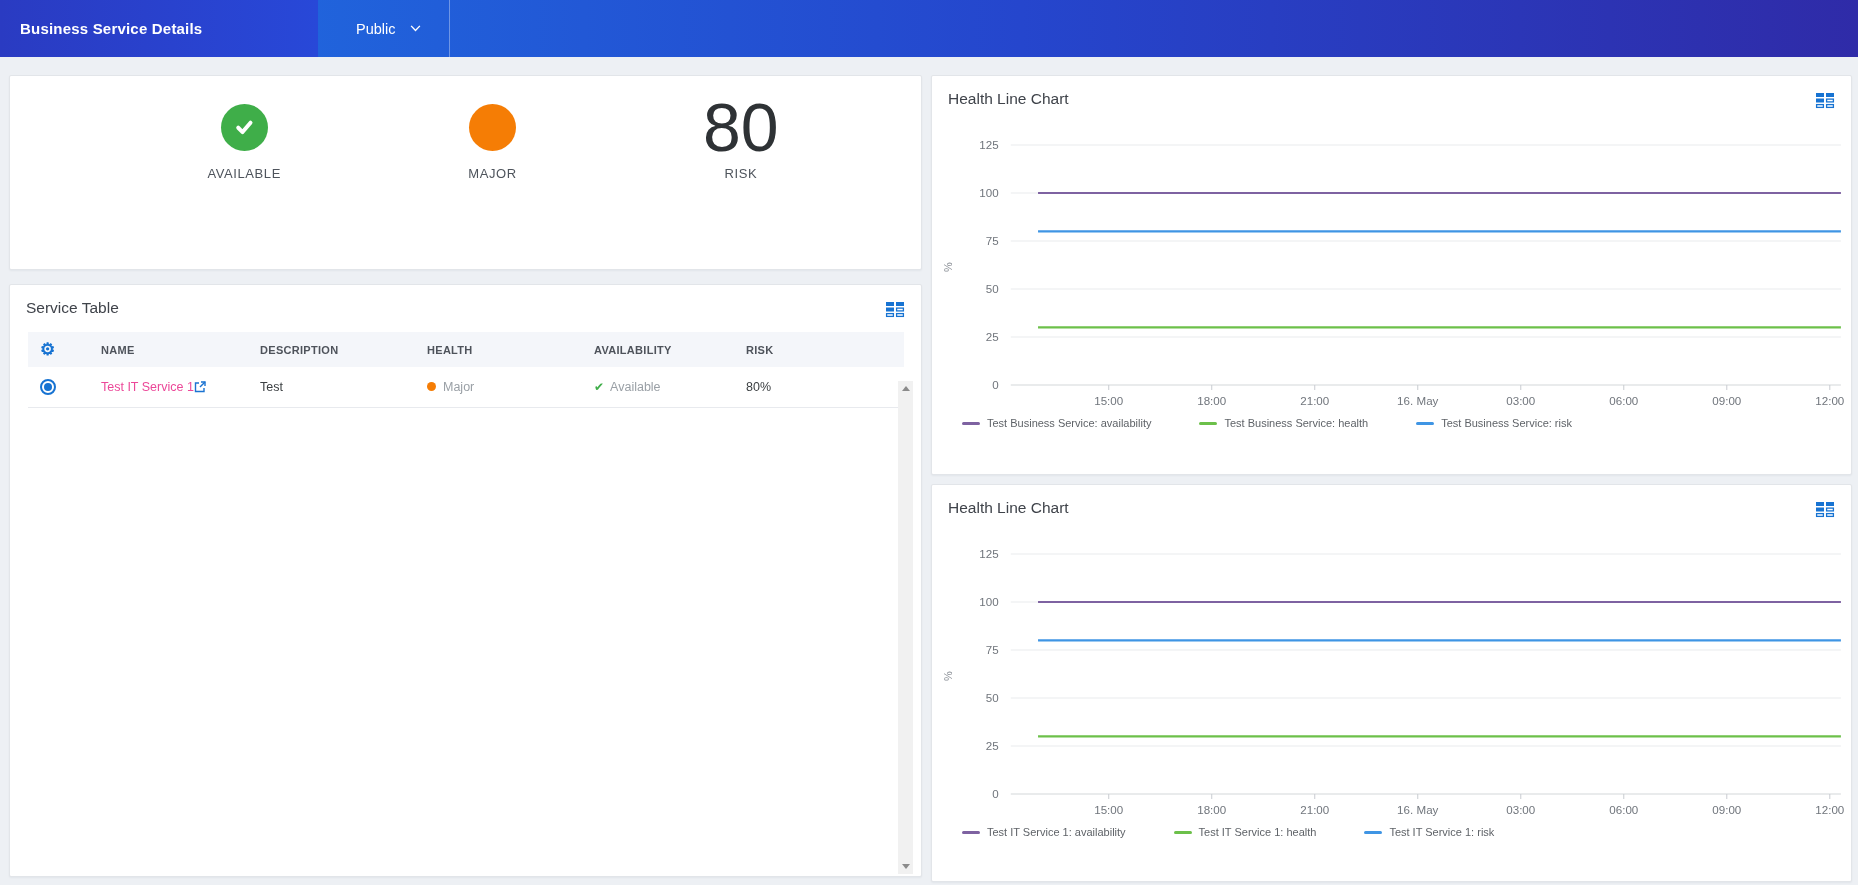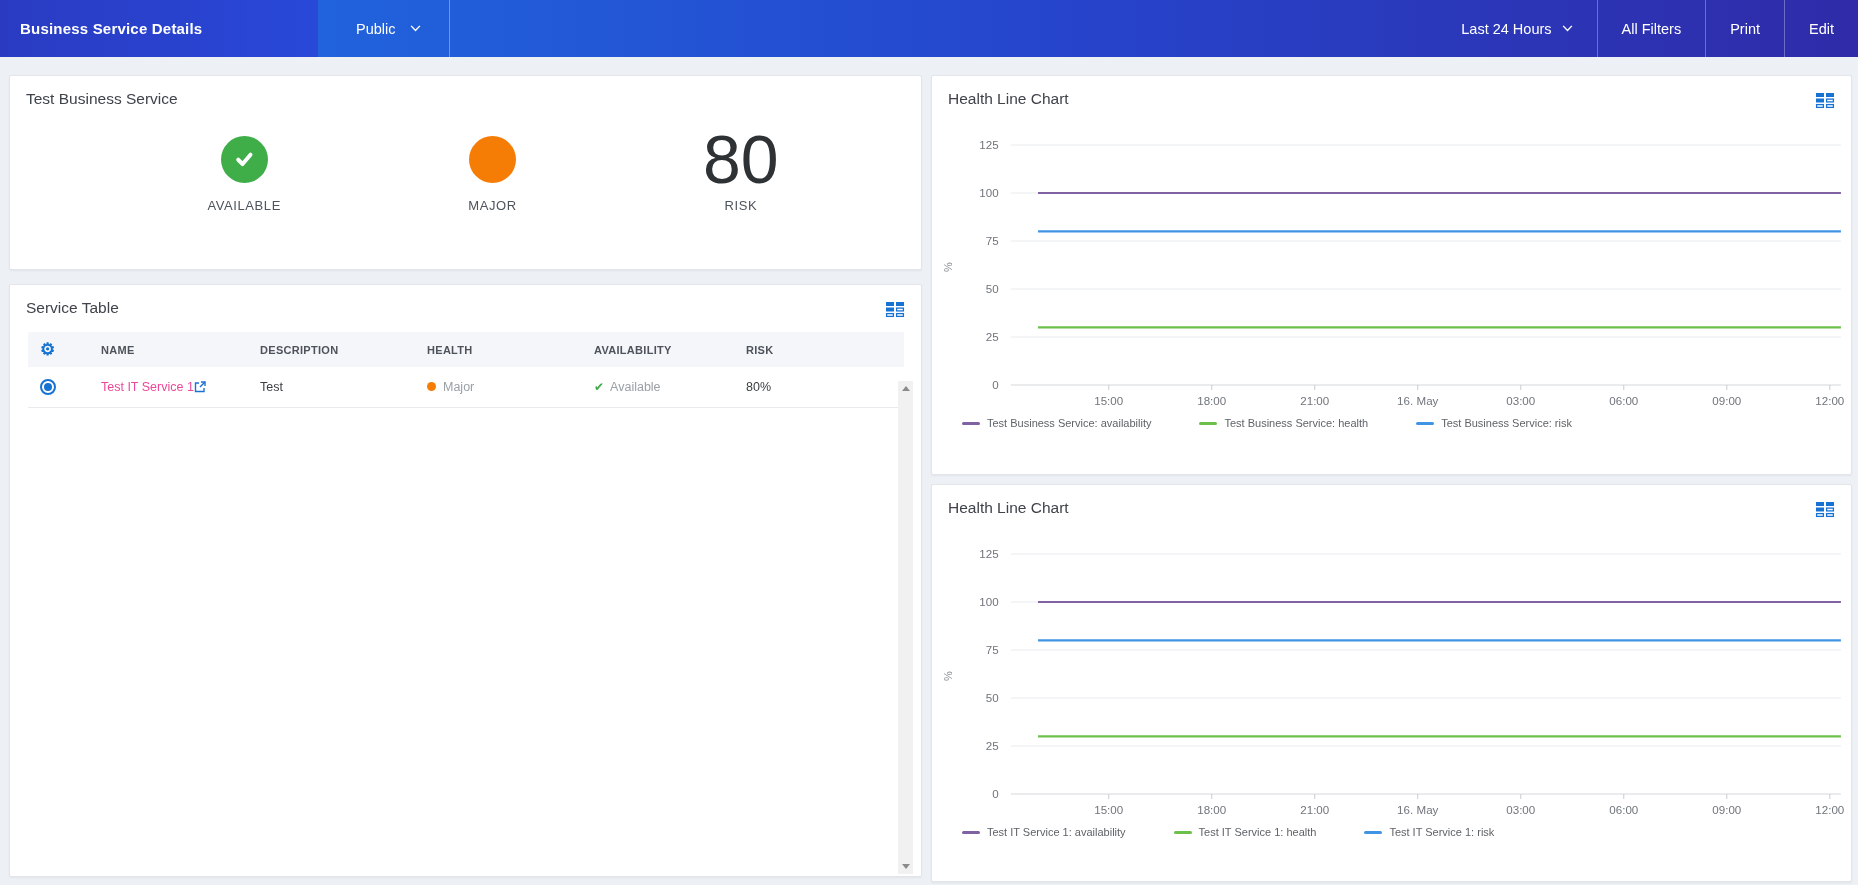--- a/index.html
+++ b/index.html
@@ -82,47 +82,27 @@
 
 <div class="topbar">
   <div class="topbar-title">Business Service Details</div>
   <div class="topbar-view">
     <span>Public</span>
     <svg class="chev" viewBox="0 0 12 8">
       <path d="M1 1 L6 6.2 L11 1" fill="none" stroke="#fff" stroke-width="1.6"></path>
     </svg>
   </div>
   <div class="topbar-spacer"></div>
-  <div class="topbar-actions">
-    <div class="topbar-action" style="border-left:none;">
-      <span>Last 24 Hours</span>
-      <svg class="chev" viewBox="0 0 12 8">
-        <path d="M1 1 L6 6.2 L11 1" fill="none" stroke="#fff" stroke-width="1.6"></path>
-      </svg>
-    </div>
-    <div class="topbar-action">
-      <span>All Filters</span>
-    </div>
-    <div class="topbar-action">
-      <span>Print</span>
-    </div>
-    <div class="topbar-action">
-      <span>Edit</span>
-    </div>
-  </div>
 </div>
 
 <div class="main">
 
   <div class="col-left">
 
     <div class="panel card-summary">
-      <div class="panel-head">
-        <div class="panel-title">Test Business Service</div>
-      </div>
       <div class="summary-row">
         <div class="summary-item">
           <div class="badge-slot">
             <div class="status-circle" style="background:#3fae49;">
               <svg width="26" height="26" viewBox="0 0 36 36">
                 <path d="M10 19 L16 25 L27 12" fill="none" stroke="#fff" stroke-width="5.5" stroke-linecap="round" stroke-linejoin="round"></path>
               </svg>
             </div>
           </div>
           <div class="summary-label">AVAILABLE</div>

